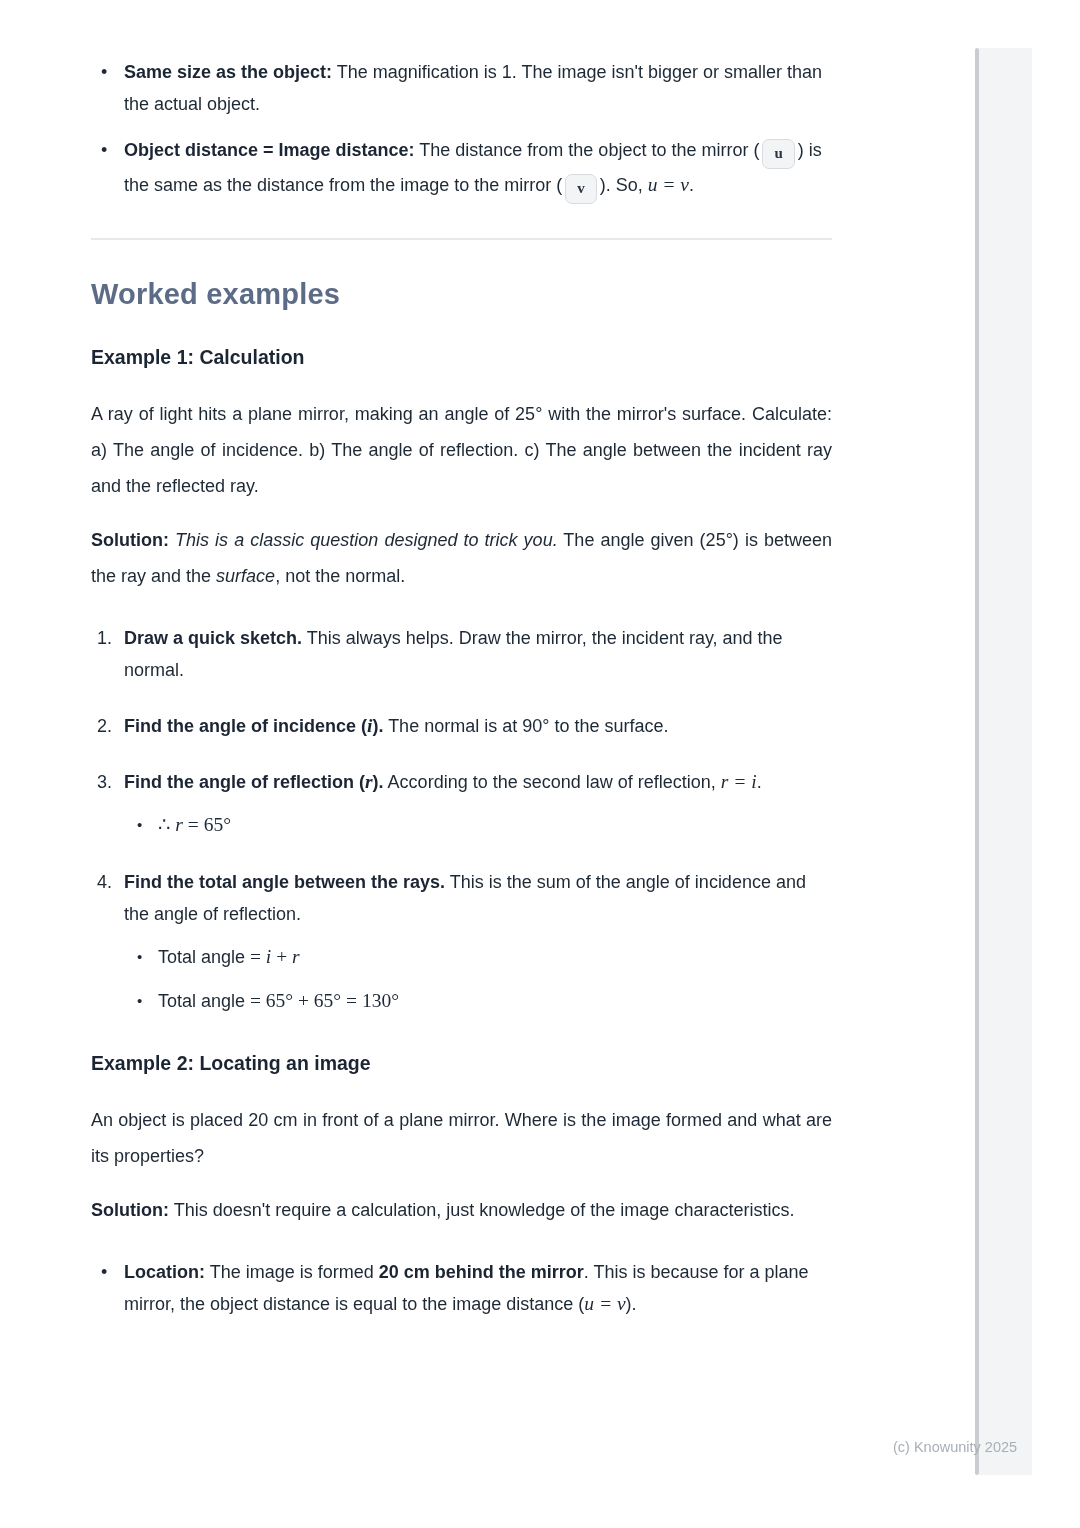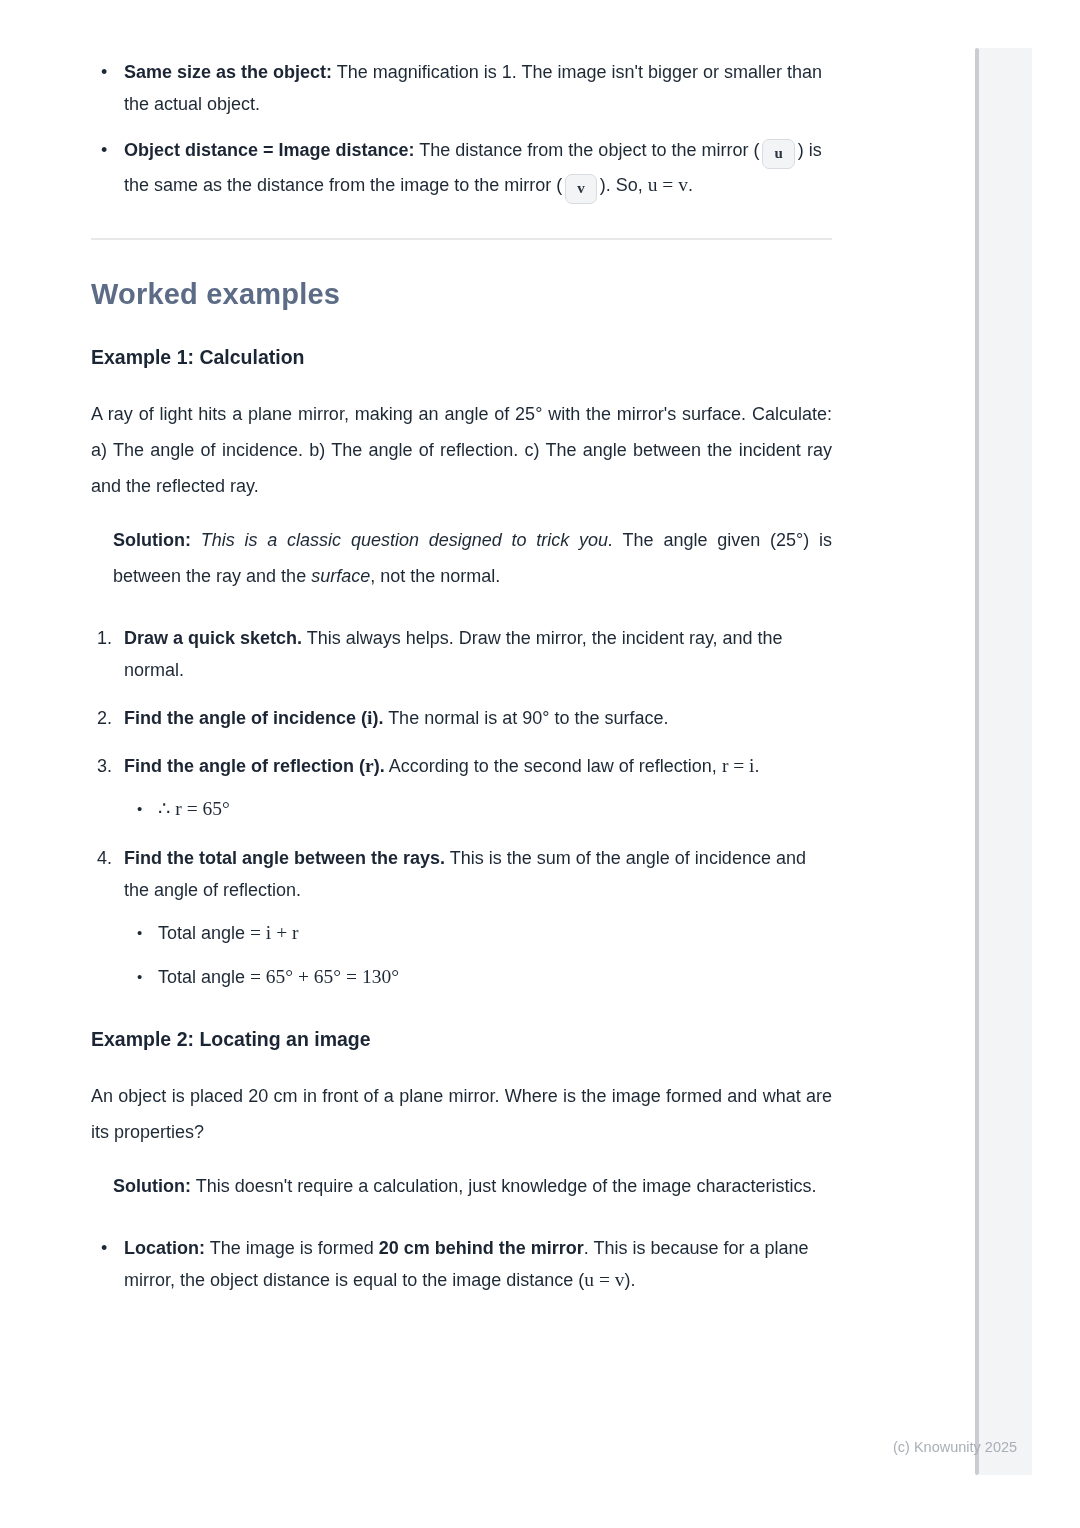--- a/index.html
+++ b/index.html
@@ -47,21 +47,21 @@
     border-radius:7px;
     padding:6px 11px 7px;
     margin:0 3px;
     vertical-align:-2px;
   }
 
   .math {
     font-family:"Liberation Serif", serif;
     font-size:19.5px;
   }
-  .mvar { }
+  .mvar { font-style:italic; }
 
   hr.divider {
     border:none;
     border-top:2px solid #e7e8ea;
     margin-top:34px;
   }
 
   h2.section-title {
     margin-top:36px;
     font-size:29px;
@@ -76,36 +76,36 @@
     line-height:26px;
     font-weight:bold;
     color:#1b2534;
   }
 
   p.para {
     margin-top:26px;
     line-height:36px;
     text-align:justify;
   }
-  p.solution { margin-top:18px;margin-left:22px; }
+  p.solution { margin-top:18px; }
   .it { font-style:italic; }
 
   
   ol.steps {
     list-style:none;
     counter-reset: step;
     margin-top:28px;
   }
   ol.steps > li {
     position:relative;
     padding-left:33px;
     line-height:32px;
     counter-increment: step;
   }
-  ol.steps > li + li { margin-top:16px; }
+  ol.steps > li + li { margin-top:24px; }
   ol.steps > li::before {
     content: counter(step) ".";
     position:absolute; left:6px; top:0;
     color:#1e2936;
   }
 
   
   ul.sub { list-style:none; margin-top:10px; }
   ul.sub > li {
     position:relative;

